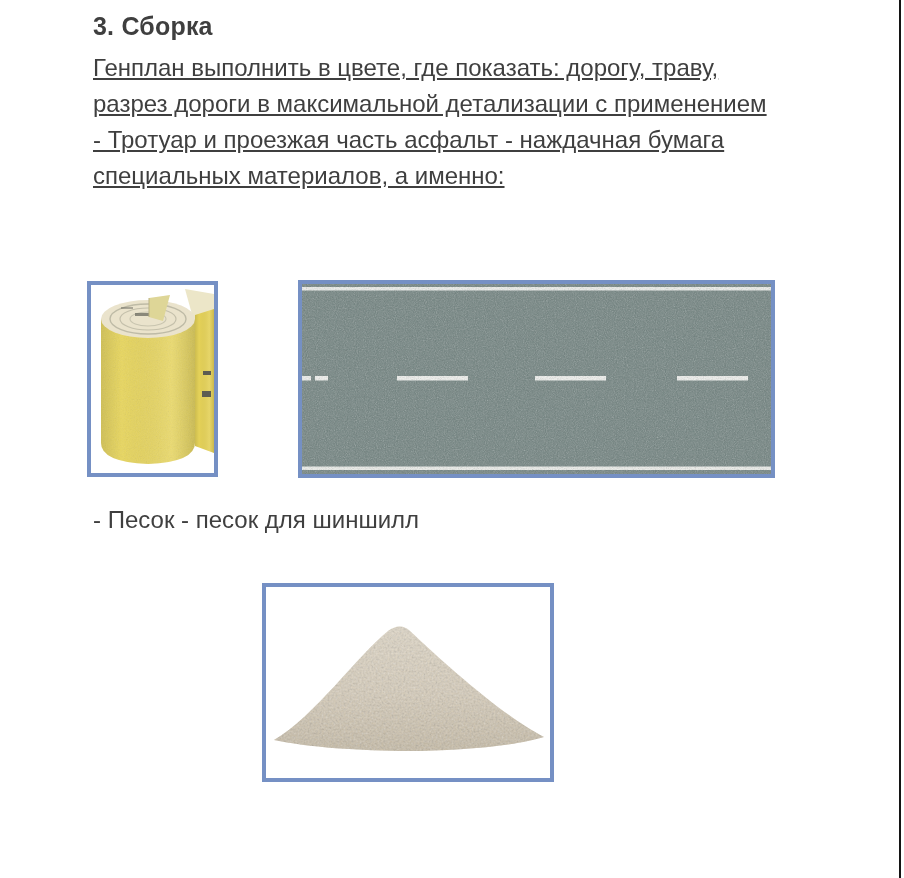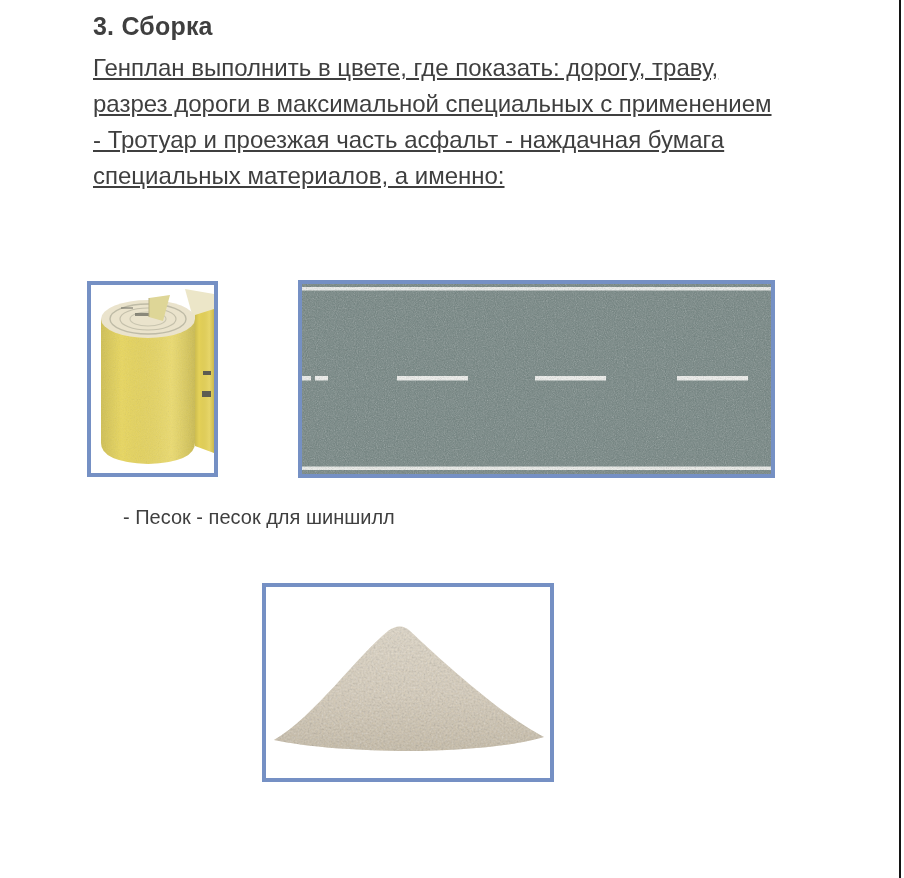--- a/index.html
+++ b/index.html
@@ -26,23 +26,22 @@
     top: 50px;
     font-size: 24px;
     line-height: 36px;
     white-space: nowrap;
     text-decoration: underline;
   }
   .bullet-sand {
     position: absolute;
     left: 93px;
     top: 506px;
-    font-size: 20px;
+    font-size: 24px;
     white-space: nowrap;
-    margin-left: 30px;
   }
   .fig {
     position: absolute;
     border: 4px solid #7590c4;
     background: #ffffff;
     box-sizing: border-box;
   }
   .fig svg { display: block; }
   .fig-sandpaper { left: 87px;  top: 281px; width: 131px; height: 196px; }
   .fig-road      { left: 298px; top: 280px; width: 477px; height: 198px; }
@@ -72,21 +71,21 @@
     </filter>
   </defs>
 </svg>
 
 <div class="page">
 
   <div class="heading">3. Сборка</div>
 
   <div class="para">
     <div>Генплан выполнить в цвете, где показать: дорогу, траву,</div>
-    <div>разрез дороги в максимальной специальных с применением</div>
+    <div>разрез дороги в максимальной детализации с применением</div>
     <div>- Тротуар и проезжая часть асфальт - наждачная бумага</div>
     <div>специальных материалов, а именно:</div>
   </div>
 
   <div class="fig fig-sandpaper" role="img" aria-label="sandpaper-roll-grit-100-photo">
     <svg width="123" height="188" viewBox="0 0 123 188">
       <defs>
         <linearGradient id="rollShade" x1="0" y1="0" x2="1" y2="0">
           <stop offset="0" stop-color="#000000" stop-opacity="0.10"></stop>
           <stop offset="0.22" stop-color="#000000" stop-opacity="0"></stop>

